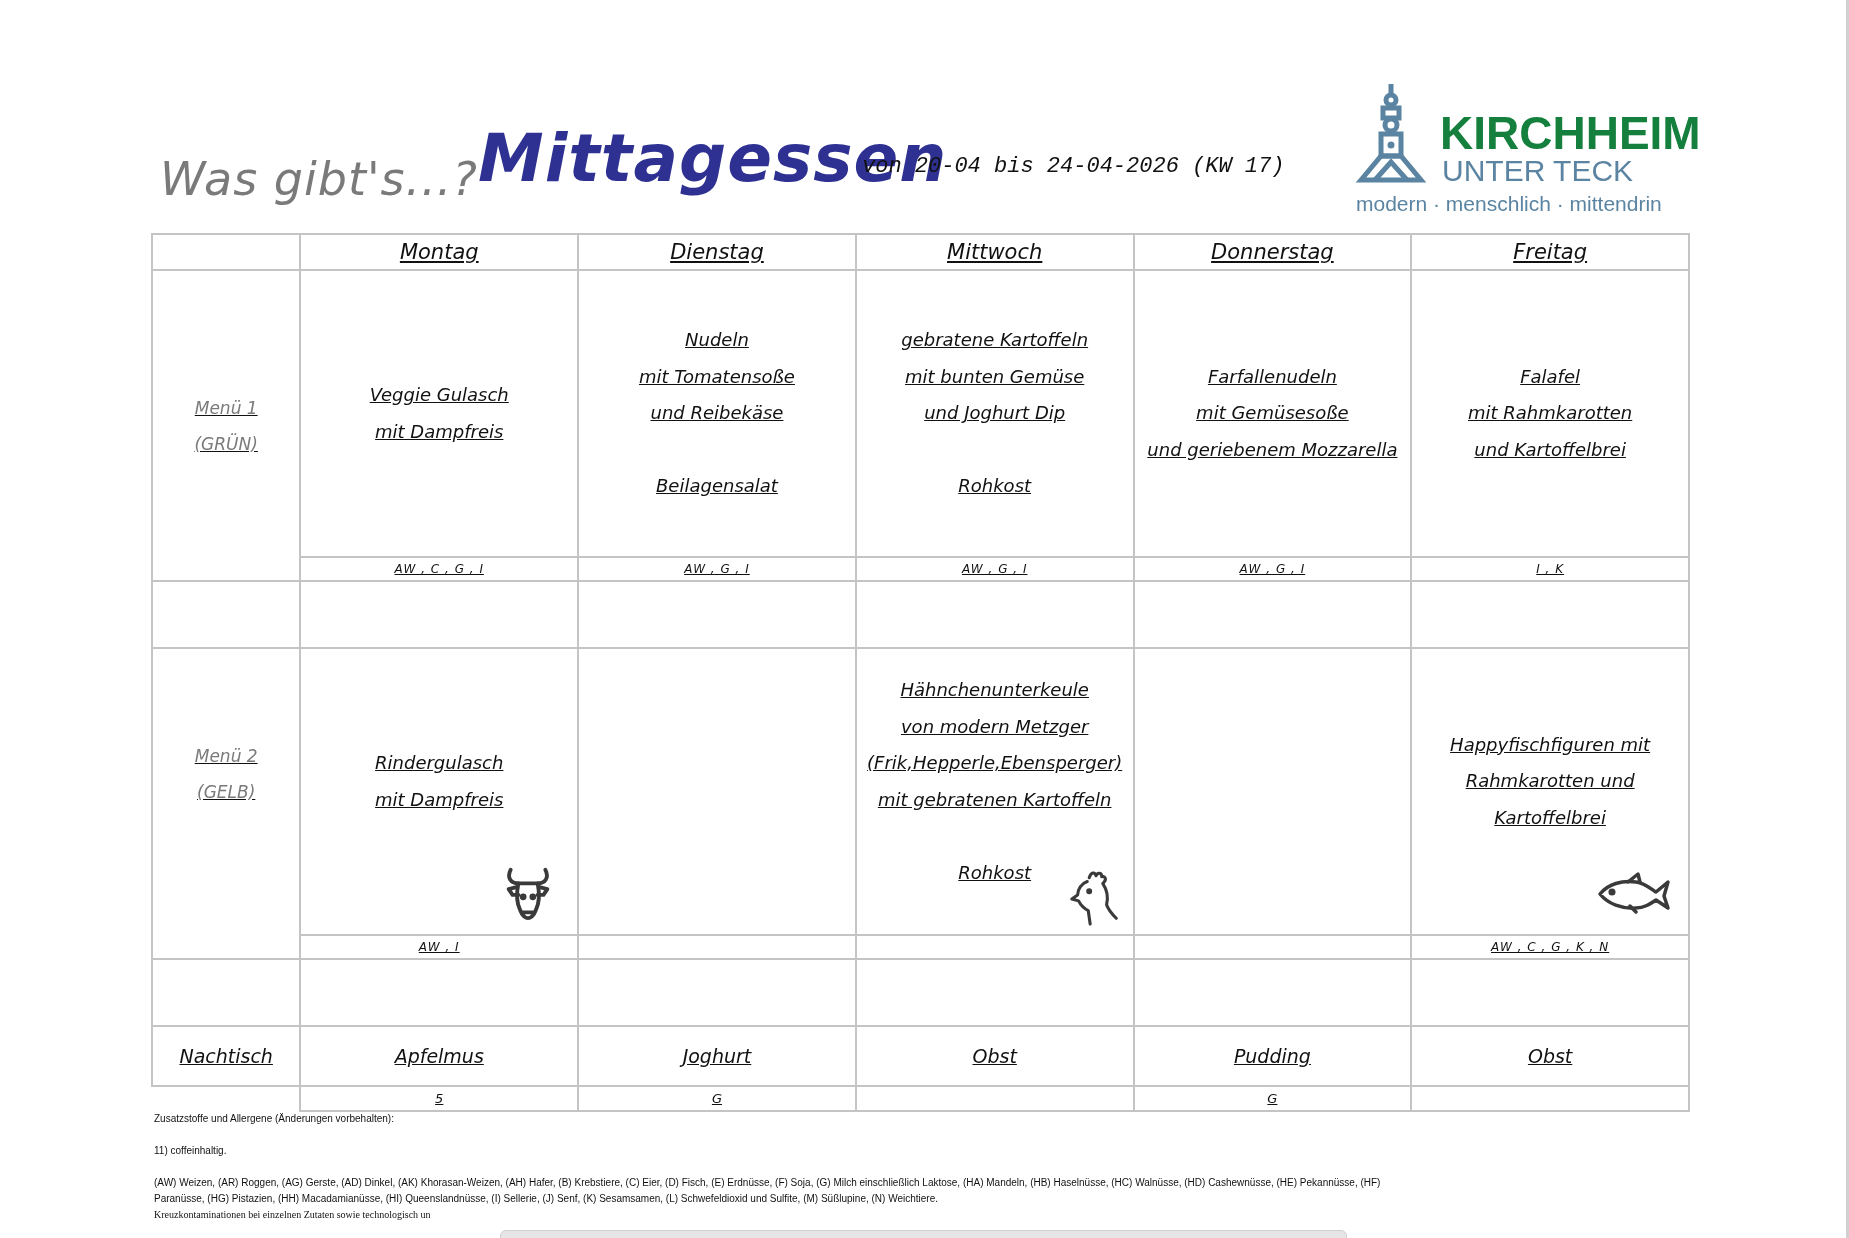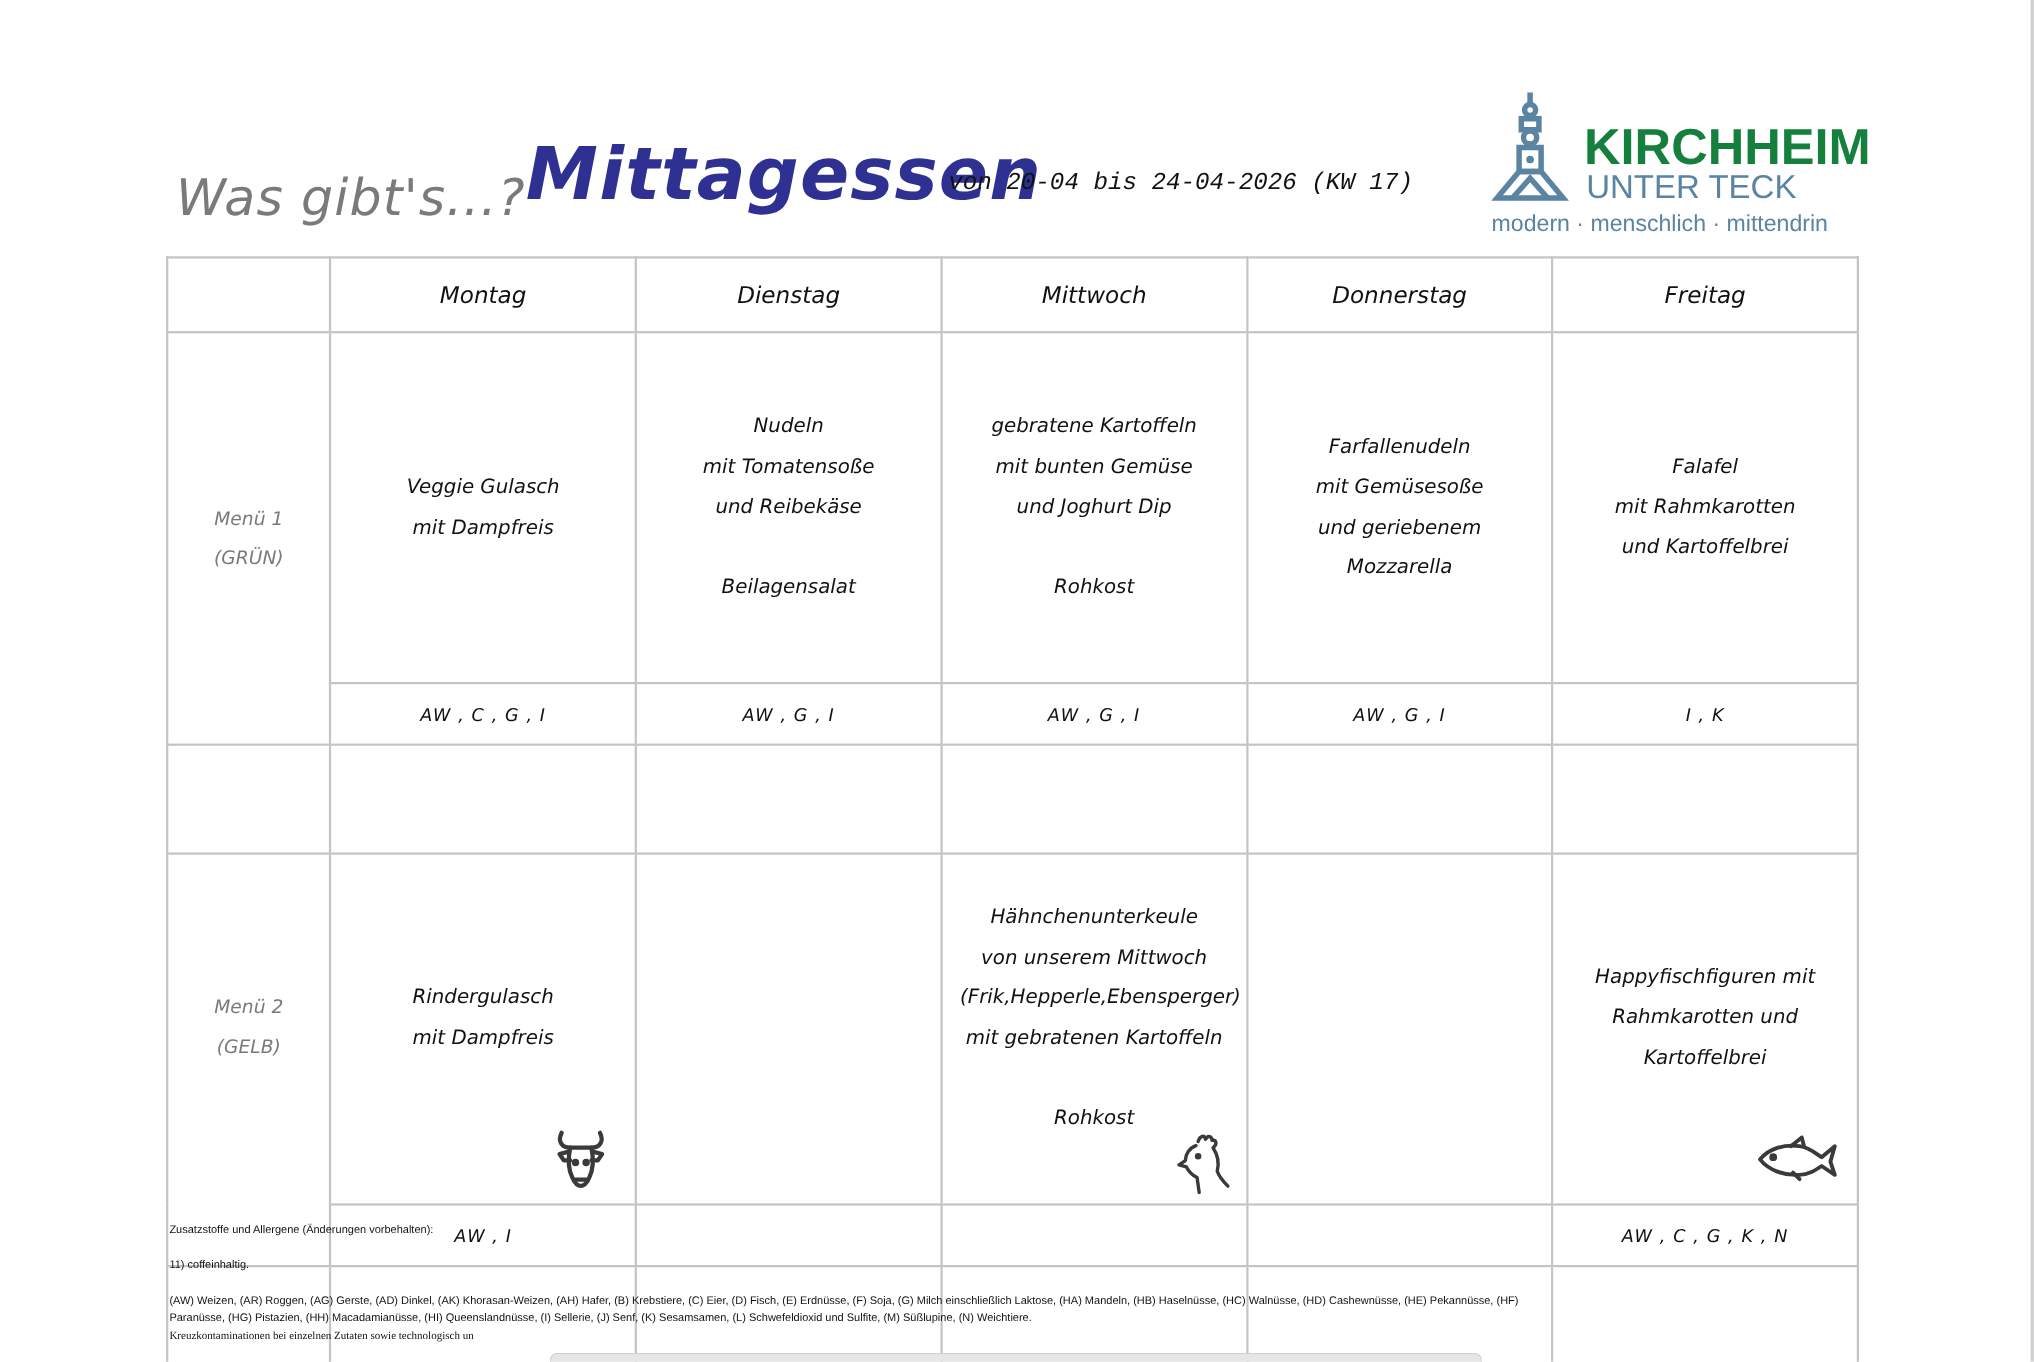--- a/index.html
+++ b/index.html
@@ -46,30 +46,30 @@
     font-size: 21px; color: #5a84a2; white-space: nowrap;
   }
   .logo-tower { position: absolute; left: 0; top: 0; width: 72px; height: 102px; }
 
   table.menu {
     position: absolute; left: 151px; top: 233px;
     border-collapse: collapse; table-layout: fixed;
     width: 1539px;
   }
   table.menu td {
-    border: 2px solid #c4c4c4; padding: 16px; text-align: center;
+    border: 2px solid #c4c4c4; padding: 0; text-align: center;
     vertical-align: middle; position: relative;
-    font-style: italic; color: #111; font-size: 18px;
+    font-style: italic; color: #111; font-size: 18px; text-decoration: underline;
   }
   .col-label { width: 148px; }
   .col-day { width: 277px; }
 
   tr.head td { height: 34px; font-size: 21px; }
   tr.menu-row td { height: 285px; }
-  tr.allergen td { height: 22px; font-size: 16px; letter-spacing: 1px; }
+  tr.allergen td { height: 22px; font-size: 12px; letter-spacing: 1px; }
   tr.spacer td { height: 65px; }
   tr.dessert td { height: 58px; font-size: 19px; }
   tr.dessert-allergen td { height: 23px; font-size: 13px; }
 
   .row-label { color: #7a7a7a; font-size: 17px; line-height: 36px; }
   .dish { line-height: 36.5px; font-size: 18px; }
   .dish .gap { height: 36.5px; }
   .muted { color: #888; }
 
   .food-icon { position: absolute; width: 58px; height: 58px; }
@@ -220,21 +220,21 @@
           <circle cx="25" cy="34" r="1.5" fill="#3a3a3a"></circle>
           <circle cx="35" cy="34" r="1.5" fill="#3a3a3a"></circle>
           <path d="M24 50 h12"></path>
         </svg>
       </div>
     </td>
     <td></td>
     <td>
       <div class="dish" style="margin-top:-20px">
         <div>Hähnchenunterkeule</div>
-        <div>von unserem Mittwoch</div>
+        <div>von modern Metzger</div>
         <div>(Frik,Hepperle,Ebensperger)</div>
         <div>mit gebratenen Kartoffeln</div>
         <div class="gap"></div>
         <div>Rohkost</div>
       </div>
       <div class="food-icon" style="right:12px; bottom:8px; width:52px; height:58px;">
         <svg viewBox="0 0 52 60" xmlns="http://www.w3.org/2000/svg" fill="none" stroke="#3a3a3a" stroke-width="3.2" stroke-linecap="round" stroke-linejoin="round">
           <path d="M20 10 c2-6 6-6 7-2 c2-4 6-3 6 1 c4-1 5 3 2 6"></path>
           <path d="M18 14 c-6 2-10 8-10 14 l-6 4 7 2 c2 4 6 8 10 10 l2 14"></path>
           <path d="M34 16 c4 6 6 14 4 22 c2 6 6 10 10 14"></path>

